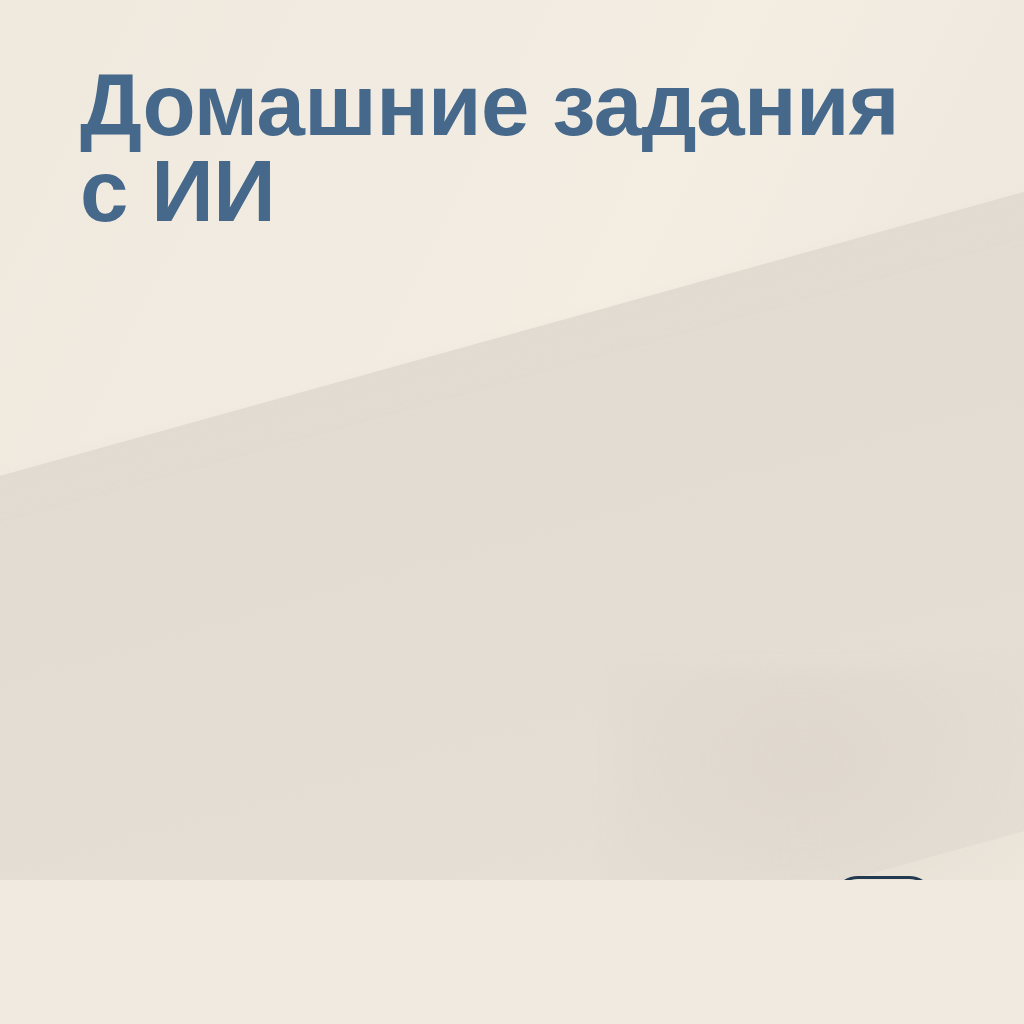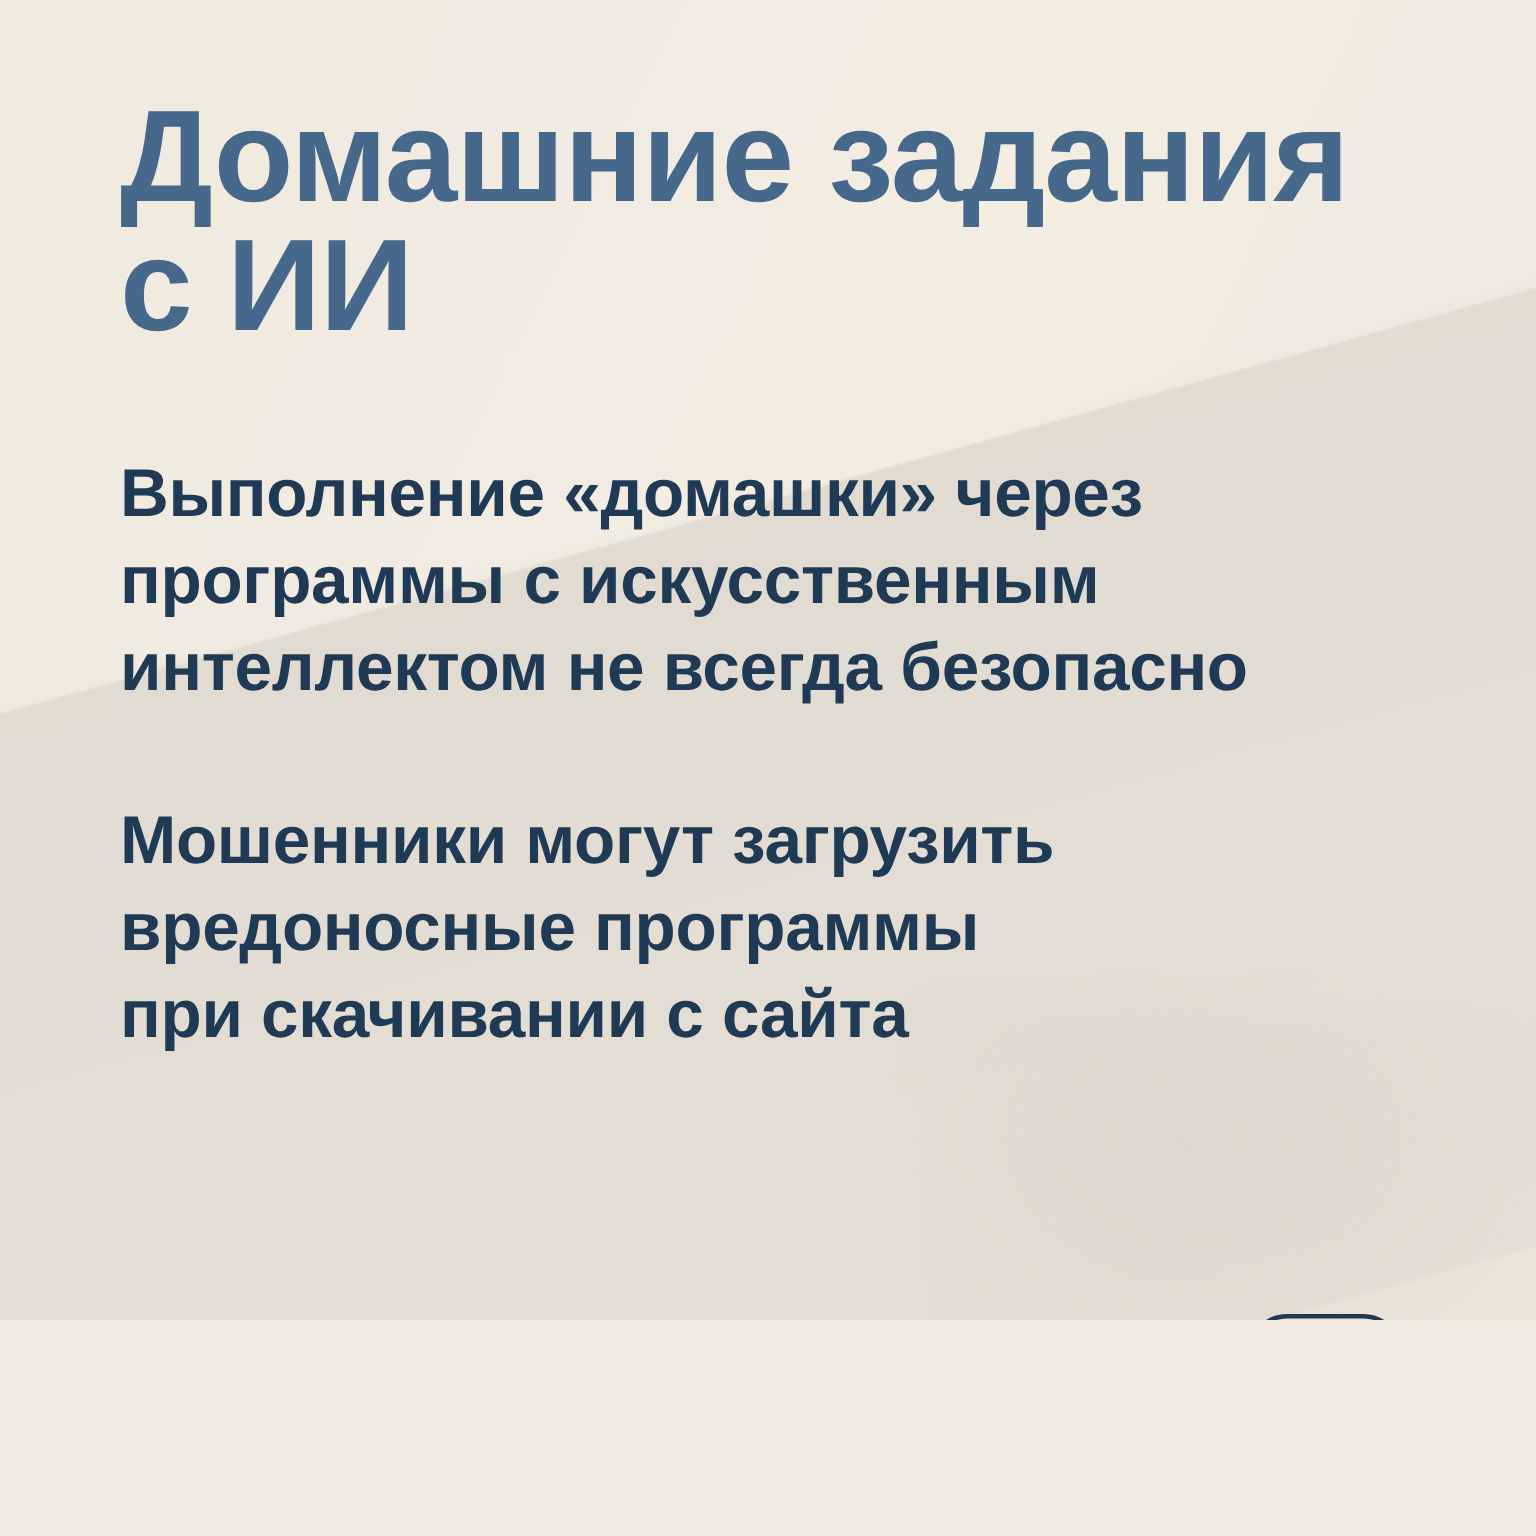--- a/index.html
+++ b/index.html
@@ -149,28 +149,20 @@
   <div class="bg-glow"></div>
   <div class="bg-wedge"></div>
   <div class="bg-wedge-soft"></div>
   <div class="bg-corner-shade"></div>
 
   <div class="content">
 
     <h1 class="headline">Домашние задания
 с ИИ</h1>
 
-    <div class="body-block">
-      <p class="para">Выполнение «домашки» через
-программы с искусственным
-интеллектом не всегда безопасно</p>
-      <p class="para">Мошенники могут загрузить
-вредоносные программы
-при скачивании с сайта</p>
-    </div>
 
   </div>
 
   <button class="next-button" aria-label="next">
     <span>
       <svg width="60" height="34" viewBox="0 0 60 34" fill="none" xmlns="http://www.w3.org/2000/svg" aria-hidden="true">
         <path d="M2 17 H54" stroke="#22394F" stroke-width="3.2" stroke-linecap="round"></path>
         <path d="M39 3 L54 17 L39 31" stroke="#22394F" stroke-width="3.2" stroke-linecap="round" stroke-linejoin="round" fill="none"></path>
       </svg>
     </span>

